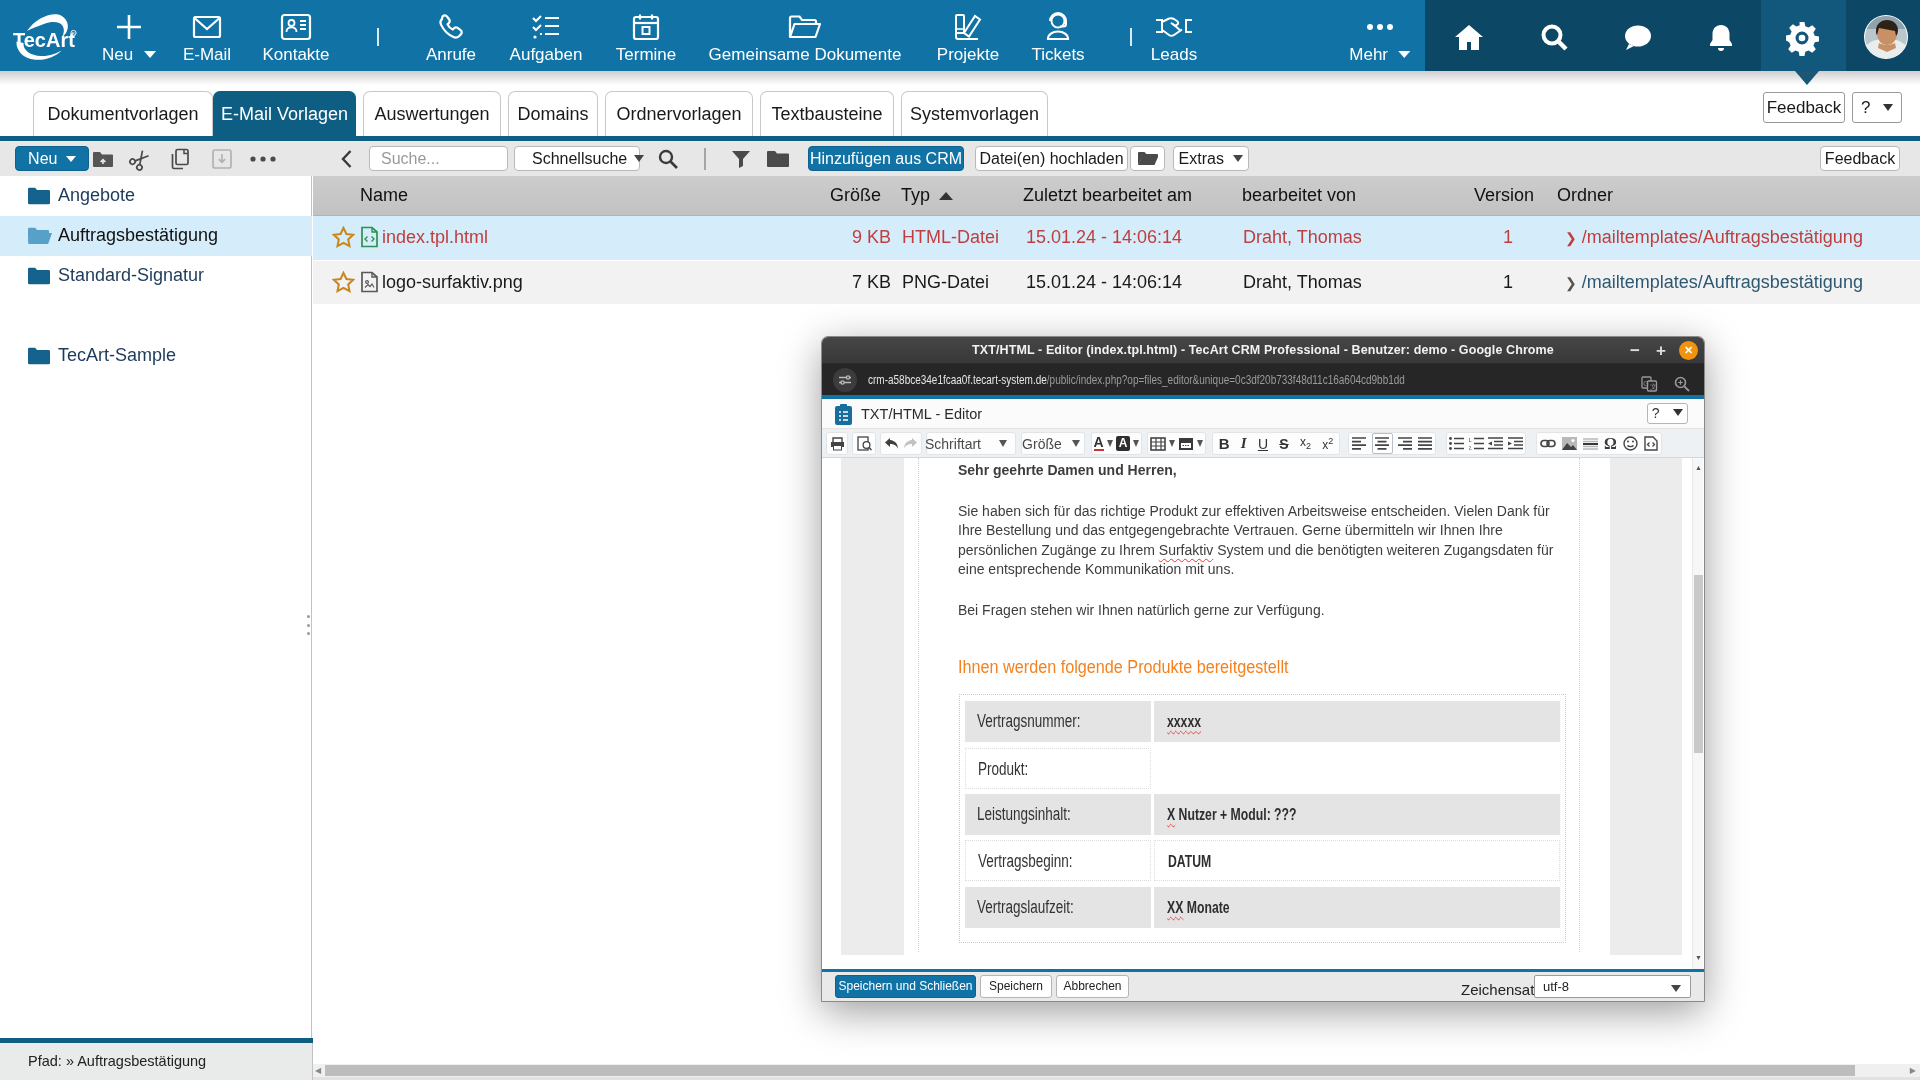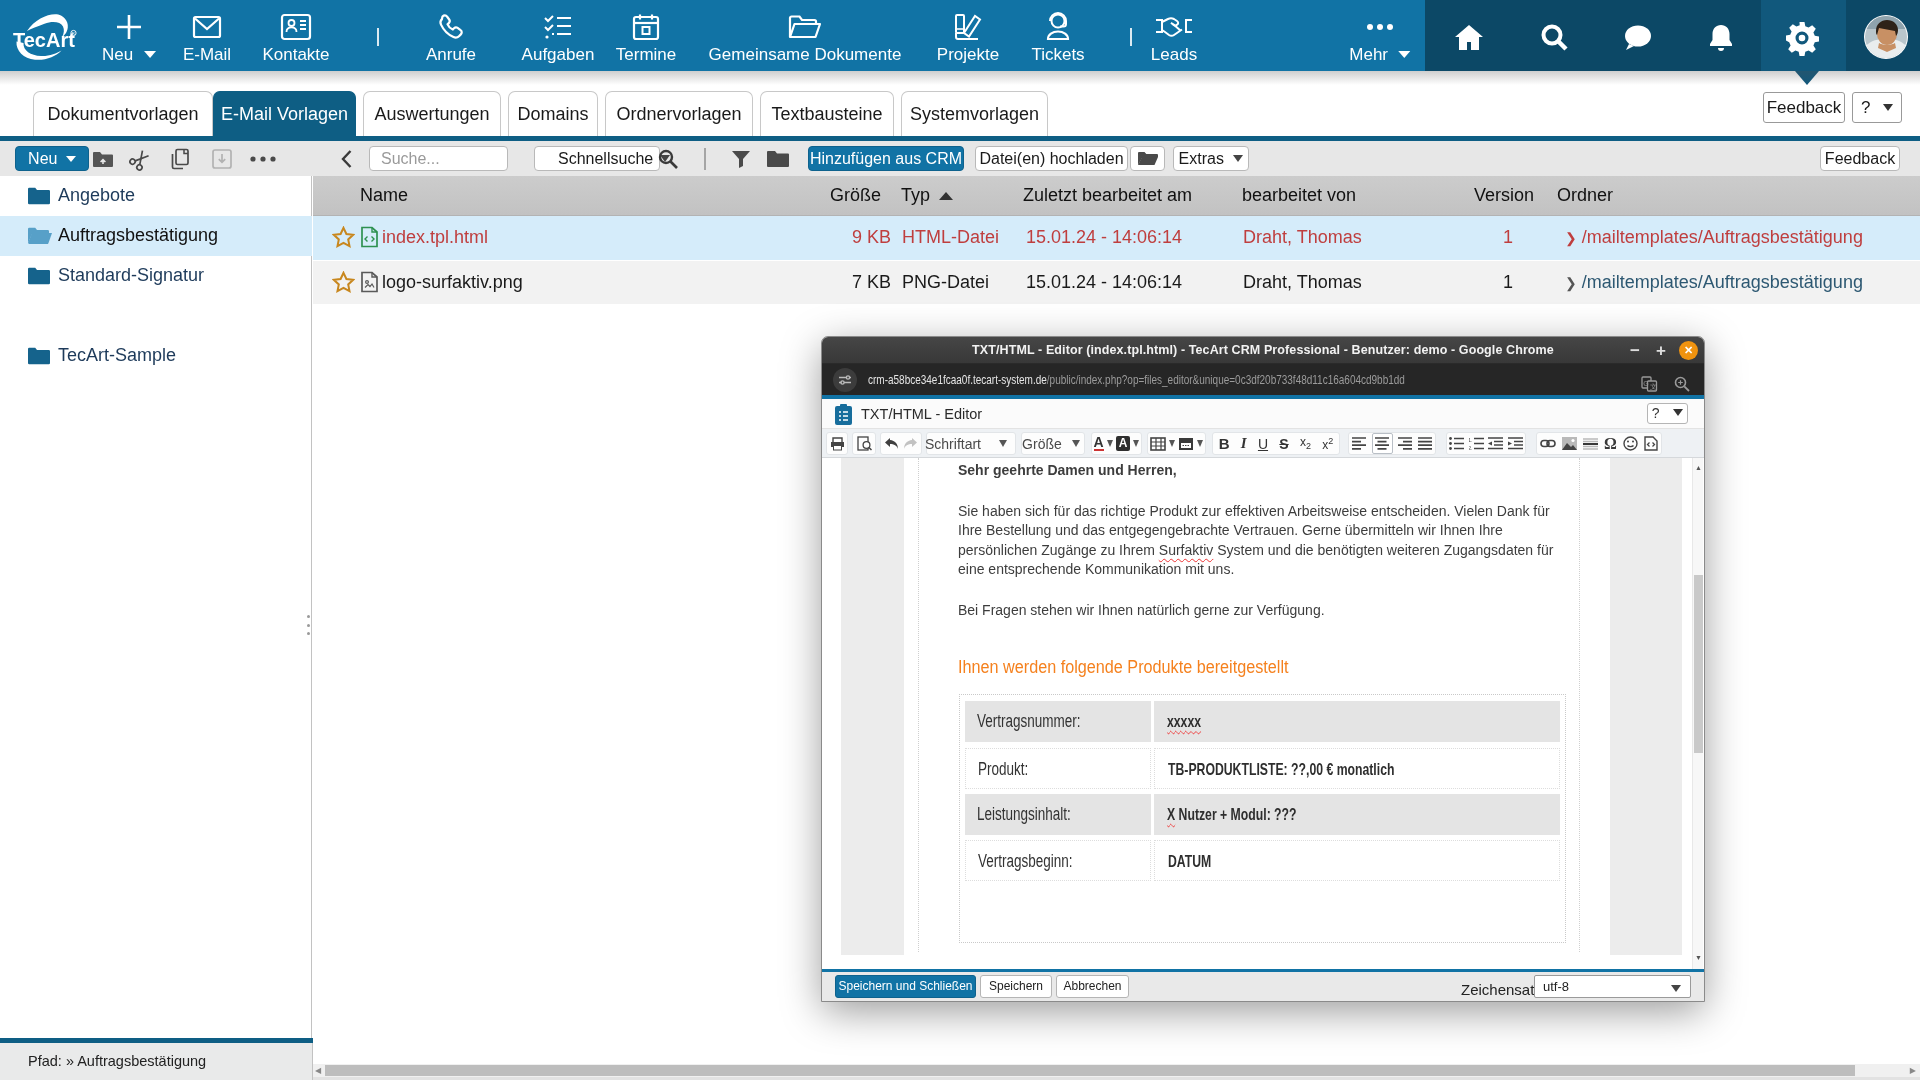--- a/index.html
+++ b/index.html
@@ -133,21 +133,21 @@
   </div>
   <div class="navsep" style="left:377px"></div>
 
   <div class="navitem" style="left:416px;width:70px">
     <svg width="32" height="30" viewBox="0 0 32 30">
         <path d="M7.5 4.5c1.5-1.5 3.5-1.5 4.5 0l2.2 3c.8 1.1.6 2.6-.4 3.6l-1.2 1.2c.8 2 3.2 4.4 5.2 5.2l1.2-1.2c1-1 2.5-1.2 3.6-.4l3 2.2c1.5 1 1.5 3 0 4.5l-1.6 1.6c-1.4 1.4-3.6 1.8-5.5.9-5.6-2.6-9.9-6.9-12.5-12.5-.9-1.9-.5-4.1.9-5.5z" fill="none" stroke="#fff" stroke-width="2.2"></path>
       </svg>
     <div class="lbl">Anrufe</div>
   </div>
 
-  <div class="navitem" style="left:512px;width:92px">
+  <div class="navitem" style="left:500px;width:92px">
     <svg width="34" height="30" viewBox="0 0 34 30">
         <path d="M4 6l3 3 5-5M4 15l3 3 5-5" stroke="#fff" stroke-width="2" fill="none"></path>
         <circle cx="6" cy="25" r="1.6" fill="#fff"></circle>
         <path d="M16 6h14M16 14h14M16 22h14" stroke="#fff" stroke-width="2.2"></path>
         <path d="M11 22h2" stroke="#fff" stroke-width="2.2"></path>
       </svg>
     <div class="lbl">Aufgaben</div>
   </div>
 
   <div class="navitem" style="left:608px;width:76px">
@@ -306,21 +306,21 @@
         <circle cx="15" cy="4" r="2.6" fill="#4a4a4a"></circle>
         <circle cx="25" cy="4" r="2.6" fill="#4a4a4a"></circle>
       </svg>
   </div>
   <div class="ticon" style="left:334px;width:24px">
     <svg width="13" height="20" viewBox="0 0 13 20">
         <path d="M10.5 2 3 10l7.5 8" fill="none" stroke="#3a3a3a" stroke-width="2.4"></path>
       </svg>
   </div>
   <div class="tbtn white" style="left:369px;width:139px;text-align:left;padding-left:11px;color:#9a9a9a">Suche...</div>
-  <div class="tbtn white" style="left:534px;width:126px;text-align:left;padding-left:23px;white-space:nowrap">Schnellsuche<span class="caret" style="border-top-color:#444;border-left-width:5px;border-right-width:5px;margin-left:7px"></span></div>
+  <div class="tbtn white" style="left:514px;width:126px;text-align:left;padding-left:17px;white-space:nowrap">Schnellsuche<span class="caret" style="border-top-color:#444;border-left-width:5px;border-right-width:5px;margin-left:7px"></span></div>
   <div class="ticon" style="left:655px;width:26px">
     <svg width="22" height="22" viewBox="0 0 22 22">
         <circle cx="9" cy="9" r="6" fill="none" stroke="#3a3a3a" stroke-width="2.4"></circle>
         <path d="M13.5 13.5 20 20" stroke="#3a3a3a" stroke-width="2.6"></path>
       </svg>
   </div>
   <div style="position:absolute;left:704px;top:7px;width:2px;height:22px;background:#a5a5a5"></div>
   <div class="ticon" style="left:728px;width:25px">
     <svg width="20" height="20" viewBox="0 0 20 20">
         <path d="M1 2h18l-7 8v7l-4 2v-9z" fill="#4a4a4a"></path>
@@ -620,30 +620,33 @@
       <div class="pl" style="margin-top:22px">Bei Fragen stehen wir Ihnen natürlich gerne zur Verfügung.</div>
       <div id="corange">Ihnen werden folgende Produkte bereitgestellt</div>
     </div>
     <div id="ctable">
       <div class="crow gray" style="top:6px">
           <div class="cl"><span>Vertragsnummer:</span></div>
           <div class="cv"><b class="sq">xxxxx</b></div>
         </div>
       <div class="crow white" style="top:53px">
           <div class="cl"><span>Produkt:</span></div>
-          <div class="cv"><b>TB-PRODUKTLISTE: ??,00 € monatlich</b></div>
         </div>
       <div class="crow gray" style="top:99px">
           <div class="cl"><span>Leistungsinhalt:</span></div>
           <div class="cv"><b><span class="sq">X</span> Nutzer + Modul: ???</b></div>
         </div>
       <div class="crow white" style="top:145px">
           <div class="cl"><span>Vertragsbeginn:</span></div>
           <div class="cv"><b>DATUM</b></div>
         </div>
+      <div class="crow gray" style="top:192px">
+          <div class="cl"><span>Vertragslaufzeit:</span></div>
+          <div class="cv"><b><span class="sq">XX</span> Monate</b></div>
+        </div>
     </div>
     <div id="cscroll">
       <div class="sarr" style="top:6px">▲</div>
       <div id="cthumb"></div>
       <div class="sarr" style="bottom:8px">▼</div>
     </div>
   </div>
 
   <div id="pfoot">
     <div class="fbtn" style="left:13px;width:141px;background:#1173a5;border:1px solid #0e628d;color:#fff">Speichern und Schließen</div>

